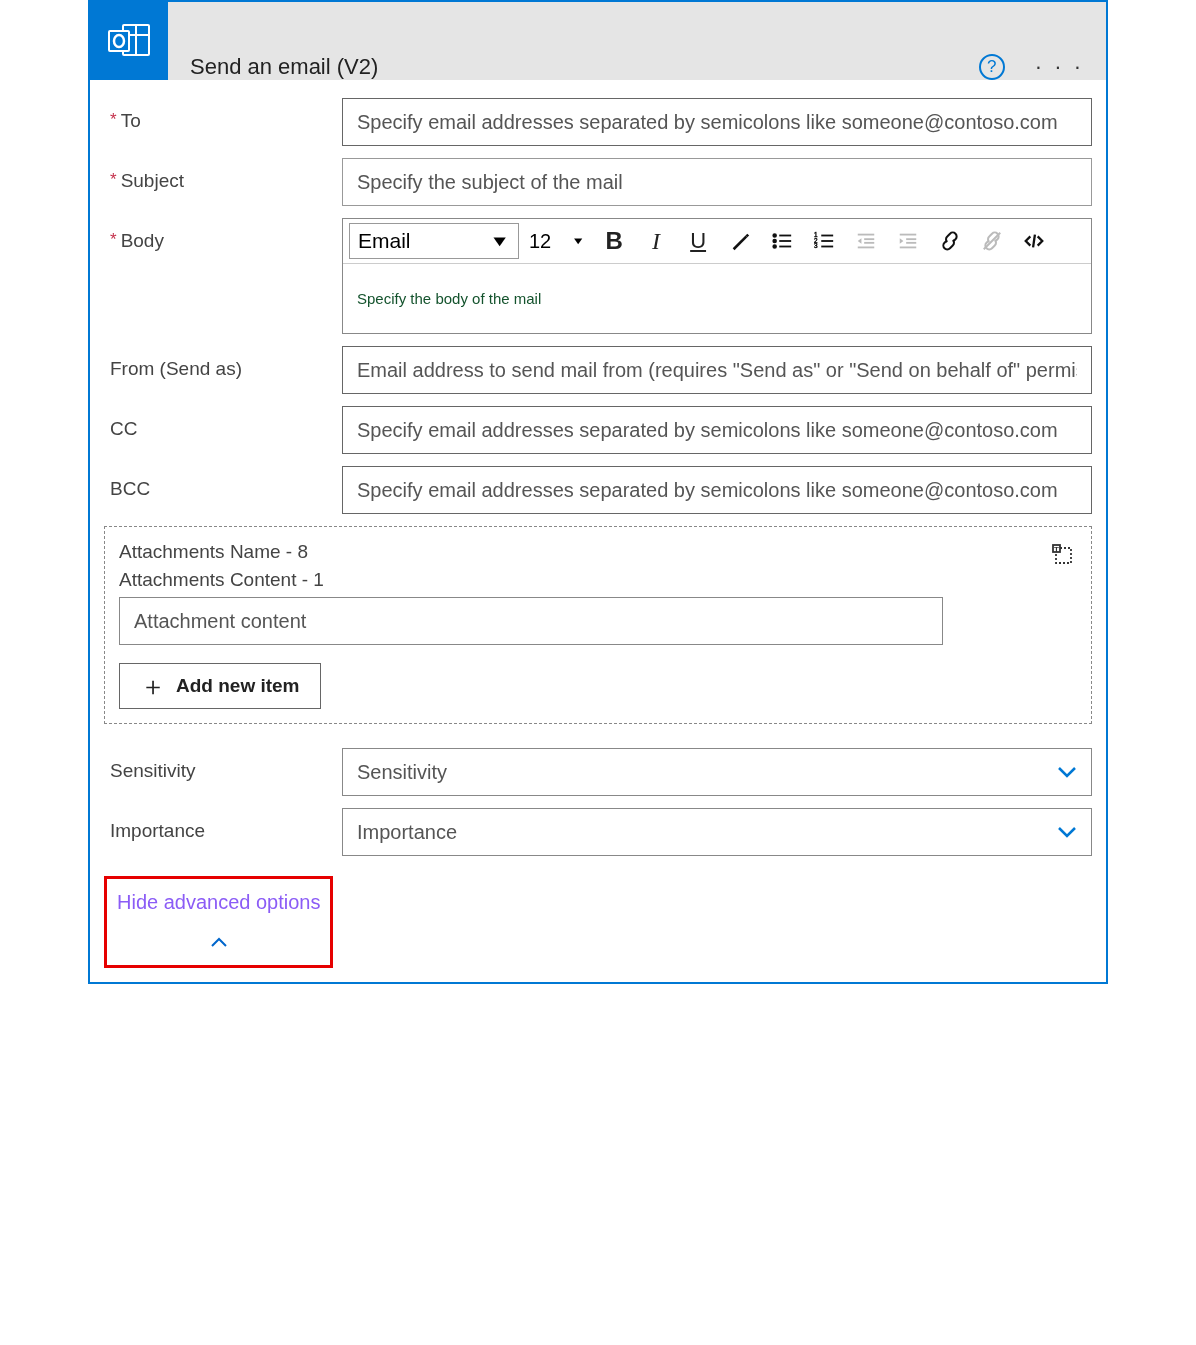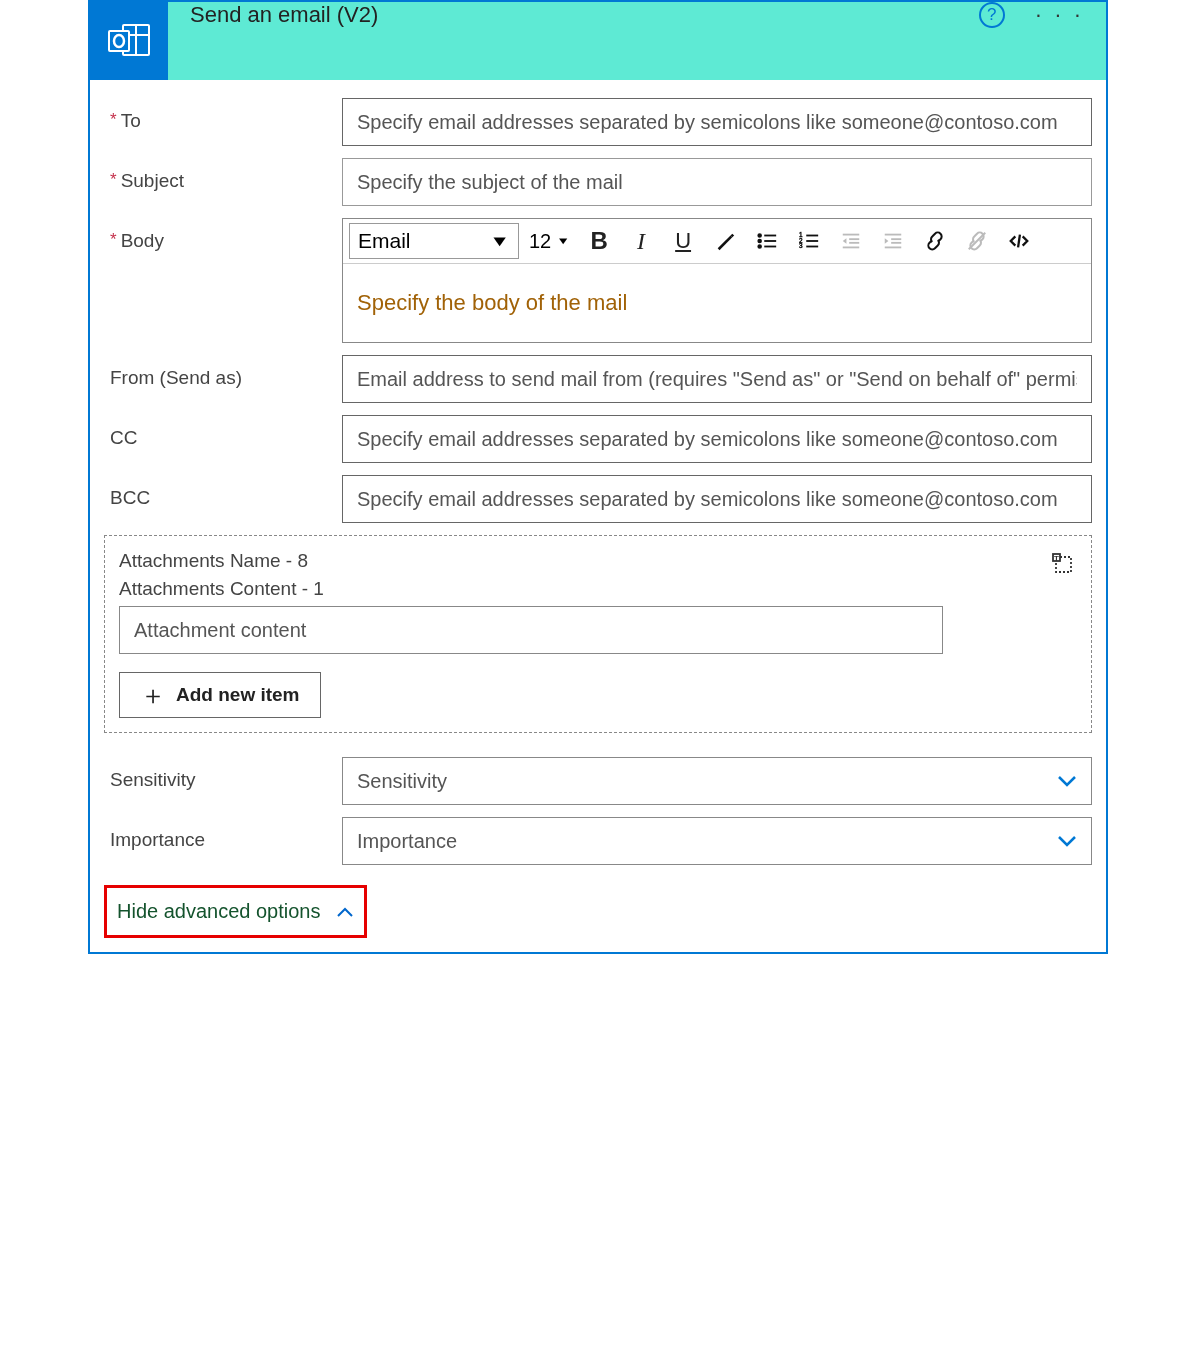--- a/index.html
+++ b/index.html
@@ -9,22 +9,22 @@
     background: #fff;
   }
   .card {
     width: 1020px;
     margin: 0 auto;
     border: 2px solid #0078d4;
     background: #fff;
   }
   .header {
     display: flex;
-    align-items: flex-start;
-    background: #5eead4;
+    align-items: flex-end;
+    background: #e5e5e5;
     height: 78px;
   }
   .app-icon {
     width: 78px;
     height: 78px;
     background: #0078d4;
     display: flex;
     align-items: center;
     justify-content: center;
     flex-shrink: 0;
@@ -107,42 +107,42 @@
   .rte-font {
     display: flex; align-items: center; justify-content: space-between;
     width: 170px; height: 36px;
     border: 1px solid #999;
     padding: 0 8px;
     font-size: 21px;
     cursor: pointer;
     background: #fff;
   }
   .rte-size {
-    display: flex; align-items: center; gap: 5px;
+    display: flex; align-items: center; gap: 20px;
     height: 36px;
     padding: 0 6px;
     font-size: 20px;
     cursor: pointer;
   }
   .rte-btn {
     width: 38px; height: 36px;
     display: flex; align-items: center; justify-content: center;
     font-size: 22px;
     cursor: pointer;
     color: #222;
   }
   .rte-btn.bold { font-weight: 900; font-size: 24px; }
   .rte-btn.italic { font-style: italic; font-family: Georgia, serif; font-size: 24px;}
   .rte-btn.underline { text-decoration: underline; font-size: 22px; }
   .rte-btn.disabled { color: #bbb; cursor: default; }
   .rte-btn svg { width: 22px; height: 22px; }
   .rte-body {
     padding: 26px 14px;
-    color: #a16207;
-    font-size: 22px;
+    color: #14532d;
+    font-size: 15px;
     min-height: 60px;
   }
   .attachments-box {
     border: 1.5px dashed #888;
     padding: 14px 14px;
     margin-bottom: 24px;
     position: relative;
   }
   .attach-section-label {
     font-size: 19px;
@@ -188,24 +188,25 @@
     color: #555;
     cursor: pointer;
     background: #fff;
   }
   .chevron-blue {
     color: #0078d4;
     font-size: 18px;
   }
   .advanced-toggle {
     display: inline-flex; align-items: center; gap: 16px;
-    color: #14532d;
+    color: #8b5cf6;
     font-size: 20px;
     padding: 10px 8px;
     cursor: pointer;
+    flex-direction: column;
   }
   .advanced-highlight {
     border: 3px solid #e60000;
     display: inline-block;
     padding: 2px 2px;
     margin-top: 8px;
   }
   .caret-down { display:inline-block; transform: scaleY(0.7); }
 </style>
 </head>

